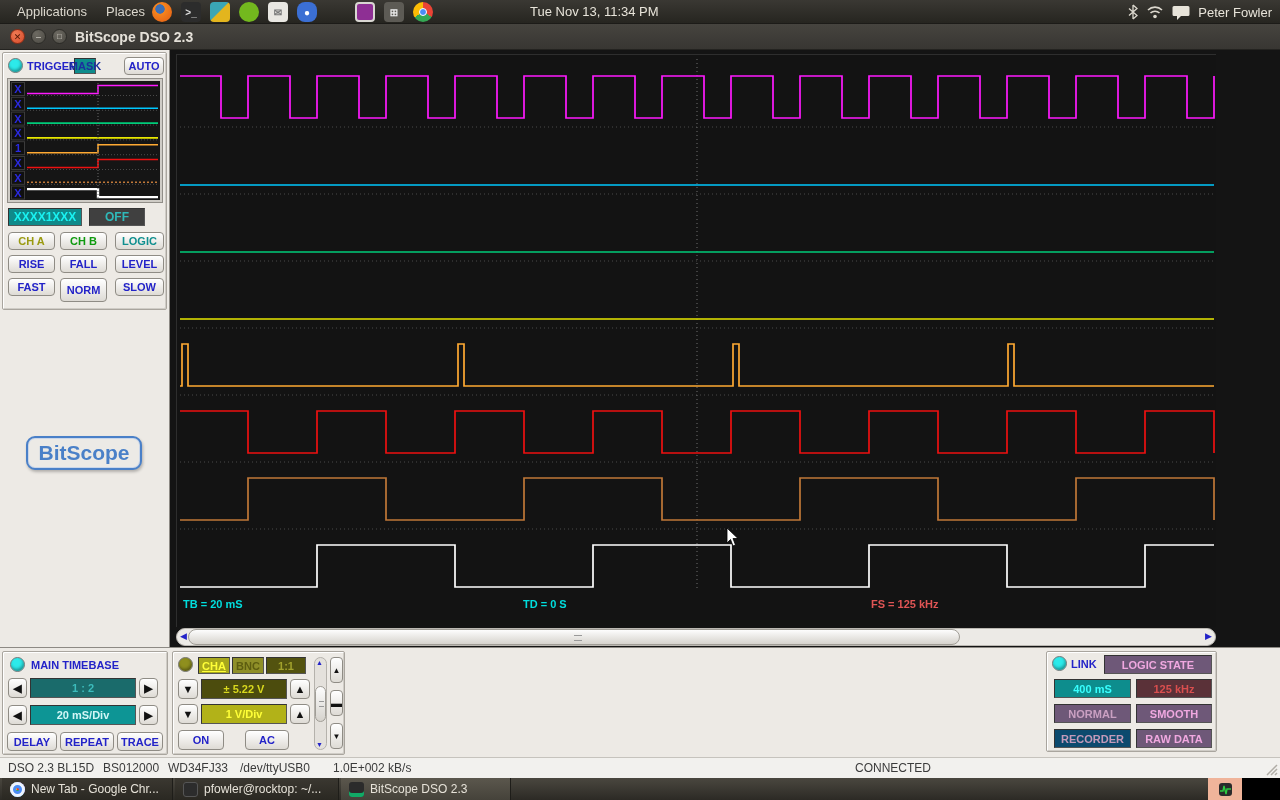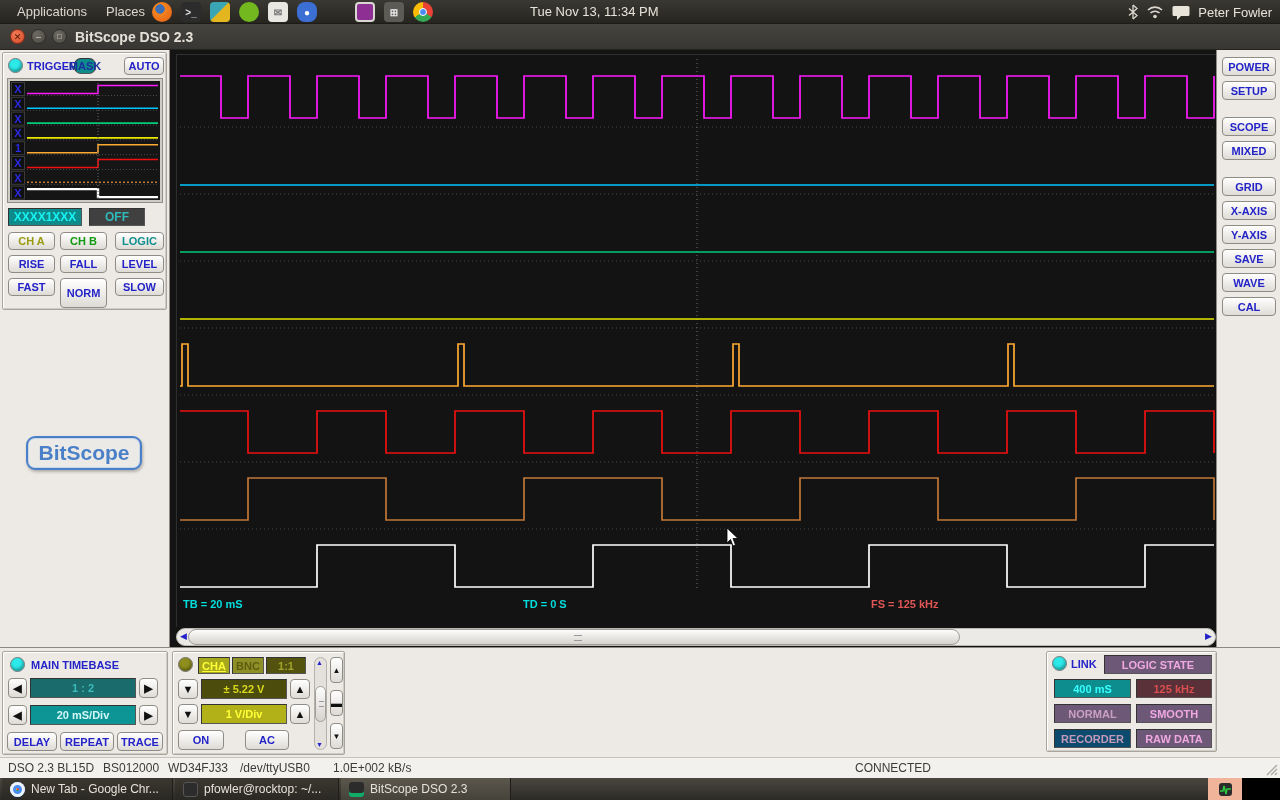--- a/index.html
+++ b/index.html
@@ -120,21 +120,21 @@
   <div class="winbtn" style="left:52px; background:radial-gradient(circle at 35% 30%,#6d6a62,#4a4842); border:1px solid #2c2b27; color:#d8d5cd; font-size:8px;">□</div>
   <div id="win-title">BitScope DSO 2.3</div>
 </div>
 
 <div id="app">
 
   <div id="left-panel">
     <div class="grp" style="left:2px; top:2px; width:165px; height:258px;">
       <div class="led" style="left:5px; top:5px; background:#2ceaea;"></div>
       <div class="paneltitle" style="left:24px; top:7px;">TRIGGER</div>
-      <div class="lcd" style="left:71px; top:5px; width:22px; height:16px; background:#0e8c8c; color:#1b2f9e; font-size:11px;border-radius:7px;">MASK</div>
+      <div class="lcd" style="left:71px; top:5px; width:22px; height:16px; background:#0e8c8c; color:#1b2f9e; font-size:11px;">MASK</div>
       <div class="btn" style="left:121px; top:4px; width:40px; height:18px;">AUTO</div>
 
       <div style="position:absolute; left:4px; top:25px; width:156px; height:125px; background:#cfccc6; border:1px solid #918e88; padding:2px;">
         <svg id="trig-preview" width="150" height="119" style="background:#151515; display:block;">
             <rect x="1.5" y="1.5" width="13" height="13" fill="#101010" stroke="#3b3b3b"></rect>
             <text x="8" y="12" fill="#2a2ae0" font-size="11" font-weight="bold" text-anchor="middle">X</text>
             <polyline points="17,12.5 88,12.5 88,4.5 148,4.5" fill="none" stroke="#ff1aff" stroke-width="1.6"></polyline>
             <line x1="17" y1="14.5" x2="148" y2="14.5" stroke="#4a4a4a" stroke-dasharray="1 2"></line>
             <rect x="1.5" y="16.3" width="13" height="13" fill="#101010" stroke="#3b3b3b"></rect>
             <text x="8" y="26.8" fill="#2a2ae0" font-size="11" font-weight="bold" text-anchor="middle">X</text>
@@ -170,21 +170,21 @@
       <div class="lcd" style="left:5px; top:155px; width:74px; height:18px; background:#0f8a8a; color:#19f2f2; font-size:12px;">XXXX1XXX</div>
       <div class="lcd" style="left:86px; top:155px; width:56px; height:18px; background:#404040; color:#2fb9b9; font-size:12px;">OFF</div>
       <div id="trig-btn-rows">
           <div class="btn" style="left: 5px; top: 179px; width: 47px; height: 18px; color: rgb(154, 154, 16); font-size: 11px;">CH A</div>
           <div class="btn" style="left: 57px; top: 179px; width: 47px; height: 18px; color: rgb(15, 154, 15); font-size: 11px;">CH B</div>
           <div class="btn" style="left: 112px; top: 179px; width: 49px; height: 18px; color: rgb(15, 143, 143); font-size: 11px;">LOGIC</div>
           <div class="btn" style="left: 5px; top: 202px; width: 47px; height: 18px; color: rgb(35, 35, 200); font-size: 11px;">RISE</div>
           <div class="btn" style="left: 57px; top: 202px; width: 47px; height: 18px; color: rgb(35, 35, 200); font-size: 11px;">FALL</div>
           <div class="btn" style="left: 112px; top: 202px; width: 49px; height: 18px; color: rgb(35, 35, 200); font-size: 11px;">LEVEL</div>
           <div class="btn" style="left: 5px; top: 225px; width: 47px; height: 18px; color: rgb(35, 35, 200); font-size: 11px;">FAST</div>
-          <div class="btn" style="left: 57px; top: 225px; width: 47px; height: 30px; color: rgb(35, 35, 200); font-size: 11px;">NORM</div>
+          <div class="btn" style="left: 57px; top: 225px; width: 47px; height: 24px; color: rgb(35, 35, 200); font-size: 11px;">NORM</div>
           <div class="btn" style="left: 112px; top: 225px; width: 49px; height: 18px; color: rgb(35, 35, 200); font-size: 11px;">SLOW</div>
         </div>
     </div>
 
     <div style="position:absolute; left:26px; top:386px; width:116px; height:34px; border:2px solid #4a80c8; border-radius:9px;
                 background:#eceae6; box-shadow:1px 2px 3px rgba(0,0,0,.25), inset 0 0 0 1px #c9d6ea;
                 display:flex; align-items:center; justify-content:center;">
       <span style="font-size:21px; font-weight:bold; color:#4a80c8; letter-spacing:0px;">BitScope</span>
     </div>
   </div>
@@ -219,32 +219,20 @@
   </div>
 
   <div id="hscroll">
     <div class="scroll-arrow" style="left:3px;">◀</div>
     <div id="hthumb">
         <div class="hgrip"></div>
       </div>
     <div class="scroll-arrow" style="right:3px;">▶</div>
   </div>
 
-  <div id="right-panel">
-      <div class="btn" style="left: 5px; top: 7px; width: 54px; height: 19px;">POWER</div>
-      <div class="btn" style="left: 5px; top: 31px; width: 54px; height: 19px;">SETUP</div>
-      <div class="btn" style="left: 5px; top: 67px; width: 54px; height: 19px;">SCOPE</div>
-      <div class="btn" style="left: 5px; top: 91px; width: 54px; height: 19px;">MIXED</div>
-      <div class="btn" style="left: 5px; top: 127px; width: 54px; height: 19px;">GRID</div>
-      <div class="btn" style="left: 5px; top: 151px; width: 54px; height: 19px;">X-AXIS</div>
-      <div class="btn" style="left: 5px; top: 175px; width: 54px; height: 19px;">Y-AXIS</div>
-      <div class="btn" style="left: 5px; top: 199px; width: 54px; height: 19px;">SAVE</div>
-      <div class="btn" style="left: 5px; top: 223px; width: 54px; height: 19px;">WAVE</div>
-      <div class="btn" style="left: 5px; top: 247px; width: 54px; height: 19px;">CAL</div>
-    </div>
 
   <div id="bottom-strip">
 
     <div class="grp" style="left:2px; top:3px; width:166px; height:104px;">
       <div class="led" style="left: 7px; top: 5px; background: rgb(44, 234, 234);" id="tb-led"></div>
       <div class="paneltitle" style="left:28px; top:7px;">MAIN TIMEBASE</div>
       <div id="tb-rows">
           <div class="btn" style="left: 5px; top: 26px; width: 19px; height: 20px; color: rgb(17, 17, 17);">◀</div>
           <div class="lcd" style="left: 27px; top: 26px; width: 106px; height: 20px; background: rgb(26, 107, 107); color: rgb(60, 188, 188);">1 : 2</div>
           <div class="btn" style="left: 136px; top: 26px; width: 19px; height: 20px; color: rgb(17, 17, 17);">▶</div>

